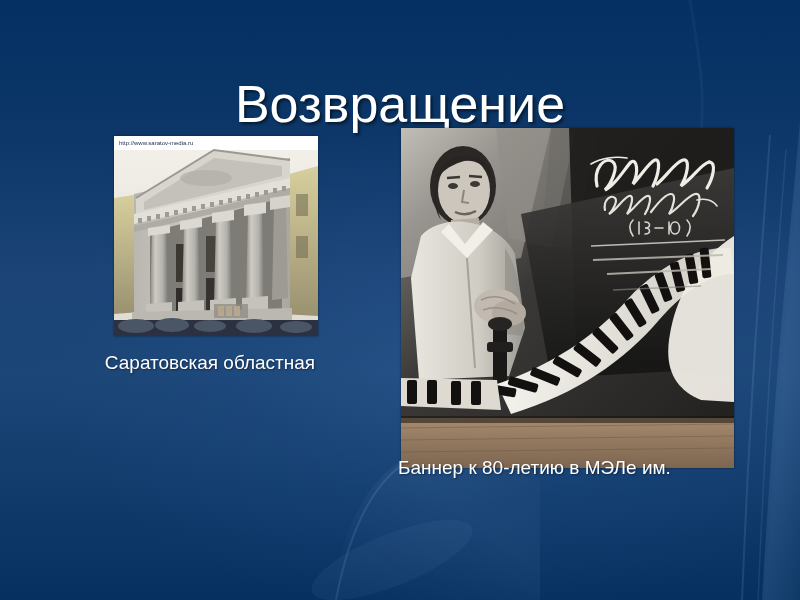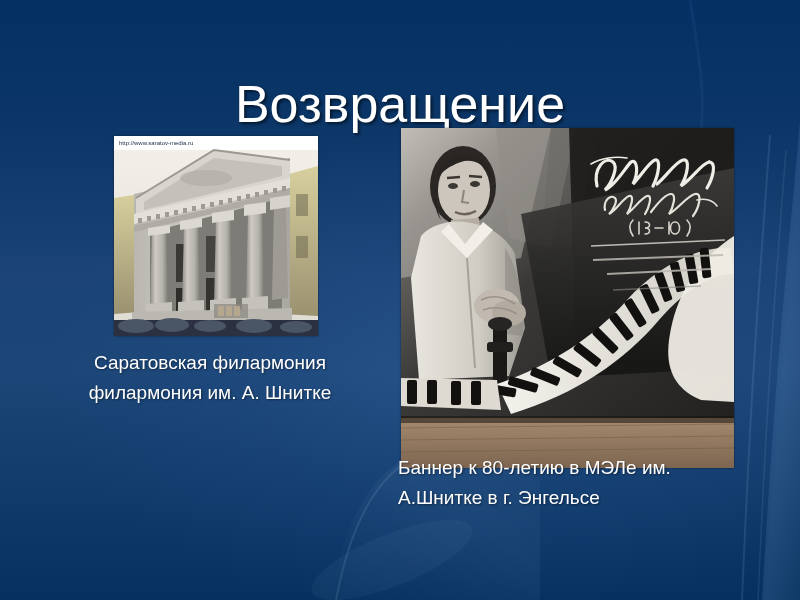--- a/index.html
+++ b/index.html
@@ -249,22 +249,21 @@
         <ellipse cx="96" cy="190" rx="16" ry="6"></ellipse>
         <ellipse cx="140" cy="190" rx="18" ry="7"></ellipse>
         <ellipse cx="182" cy="191" rx="16" ry="6"></ellipse>
       </g>
 
       <text x="5" y="9" font-family="Liberation Sans, sans-serif" font-size="6" fill="#1a2c4a">http://www.saratov-media.ru</text>
     </svg>
   </div>
 
   <div class="caption" id="caption-philharmonic">
-    <span class="line">Саратовская филармония</span>
-    <span class="line">филармония им. А. Шнитке</span>
+    <span class="line">Саратовская областная</span>
   </div>
 
   <div class="photo" id="photo-banner" aria-label="Баннер к 80-летию А. Шнитке в МЭЛе, г. Энгельс">
     <svg viewBox="0 0 333 340" preserveAspectRatio="none" role="img">
       <defs>
         <linearGradient id="bnBg" x1="0" y1="0" x2="1" y2="1">
           <stop offset="0%" stop-color="#b9b6ae"></stop>
           <stop offset="18%" stop-color="#6e6c68"></stop>
           <stop offset="45%" stop-color="#3a3937"></stop>
           <stop offset="100%" stop-color="#222120"></stop>
@@ -406,16 +405,15 @@
           <path d="M 0 324 L 333 320"></path>
         </g>
 
         <rect x="0" y="288" width="333" height="7" fill="#15120f" opacity=".55"></rect>
       </g>
     </svg>
   </div>
 
   <div class="caption" id="caption-banner">
     <span class="line">Баннер  к 80-летию в МЭЛе им.</span>
-    <span class="line">А.Шнитке в г. Энгельсе</span>
   </div>
 
 </div>
 
 </body></html>

